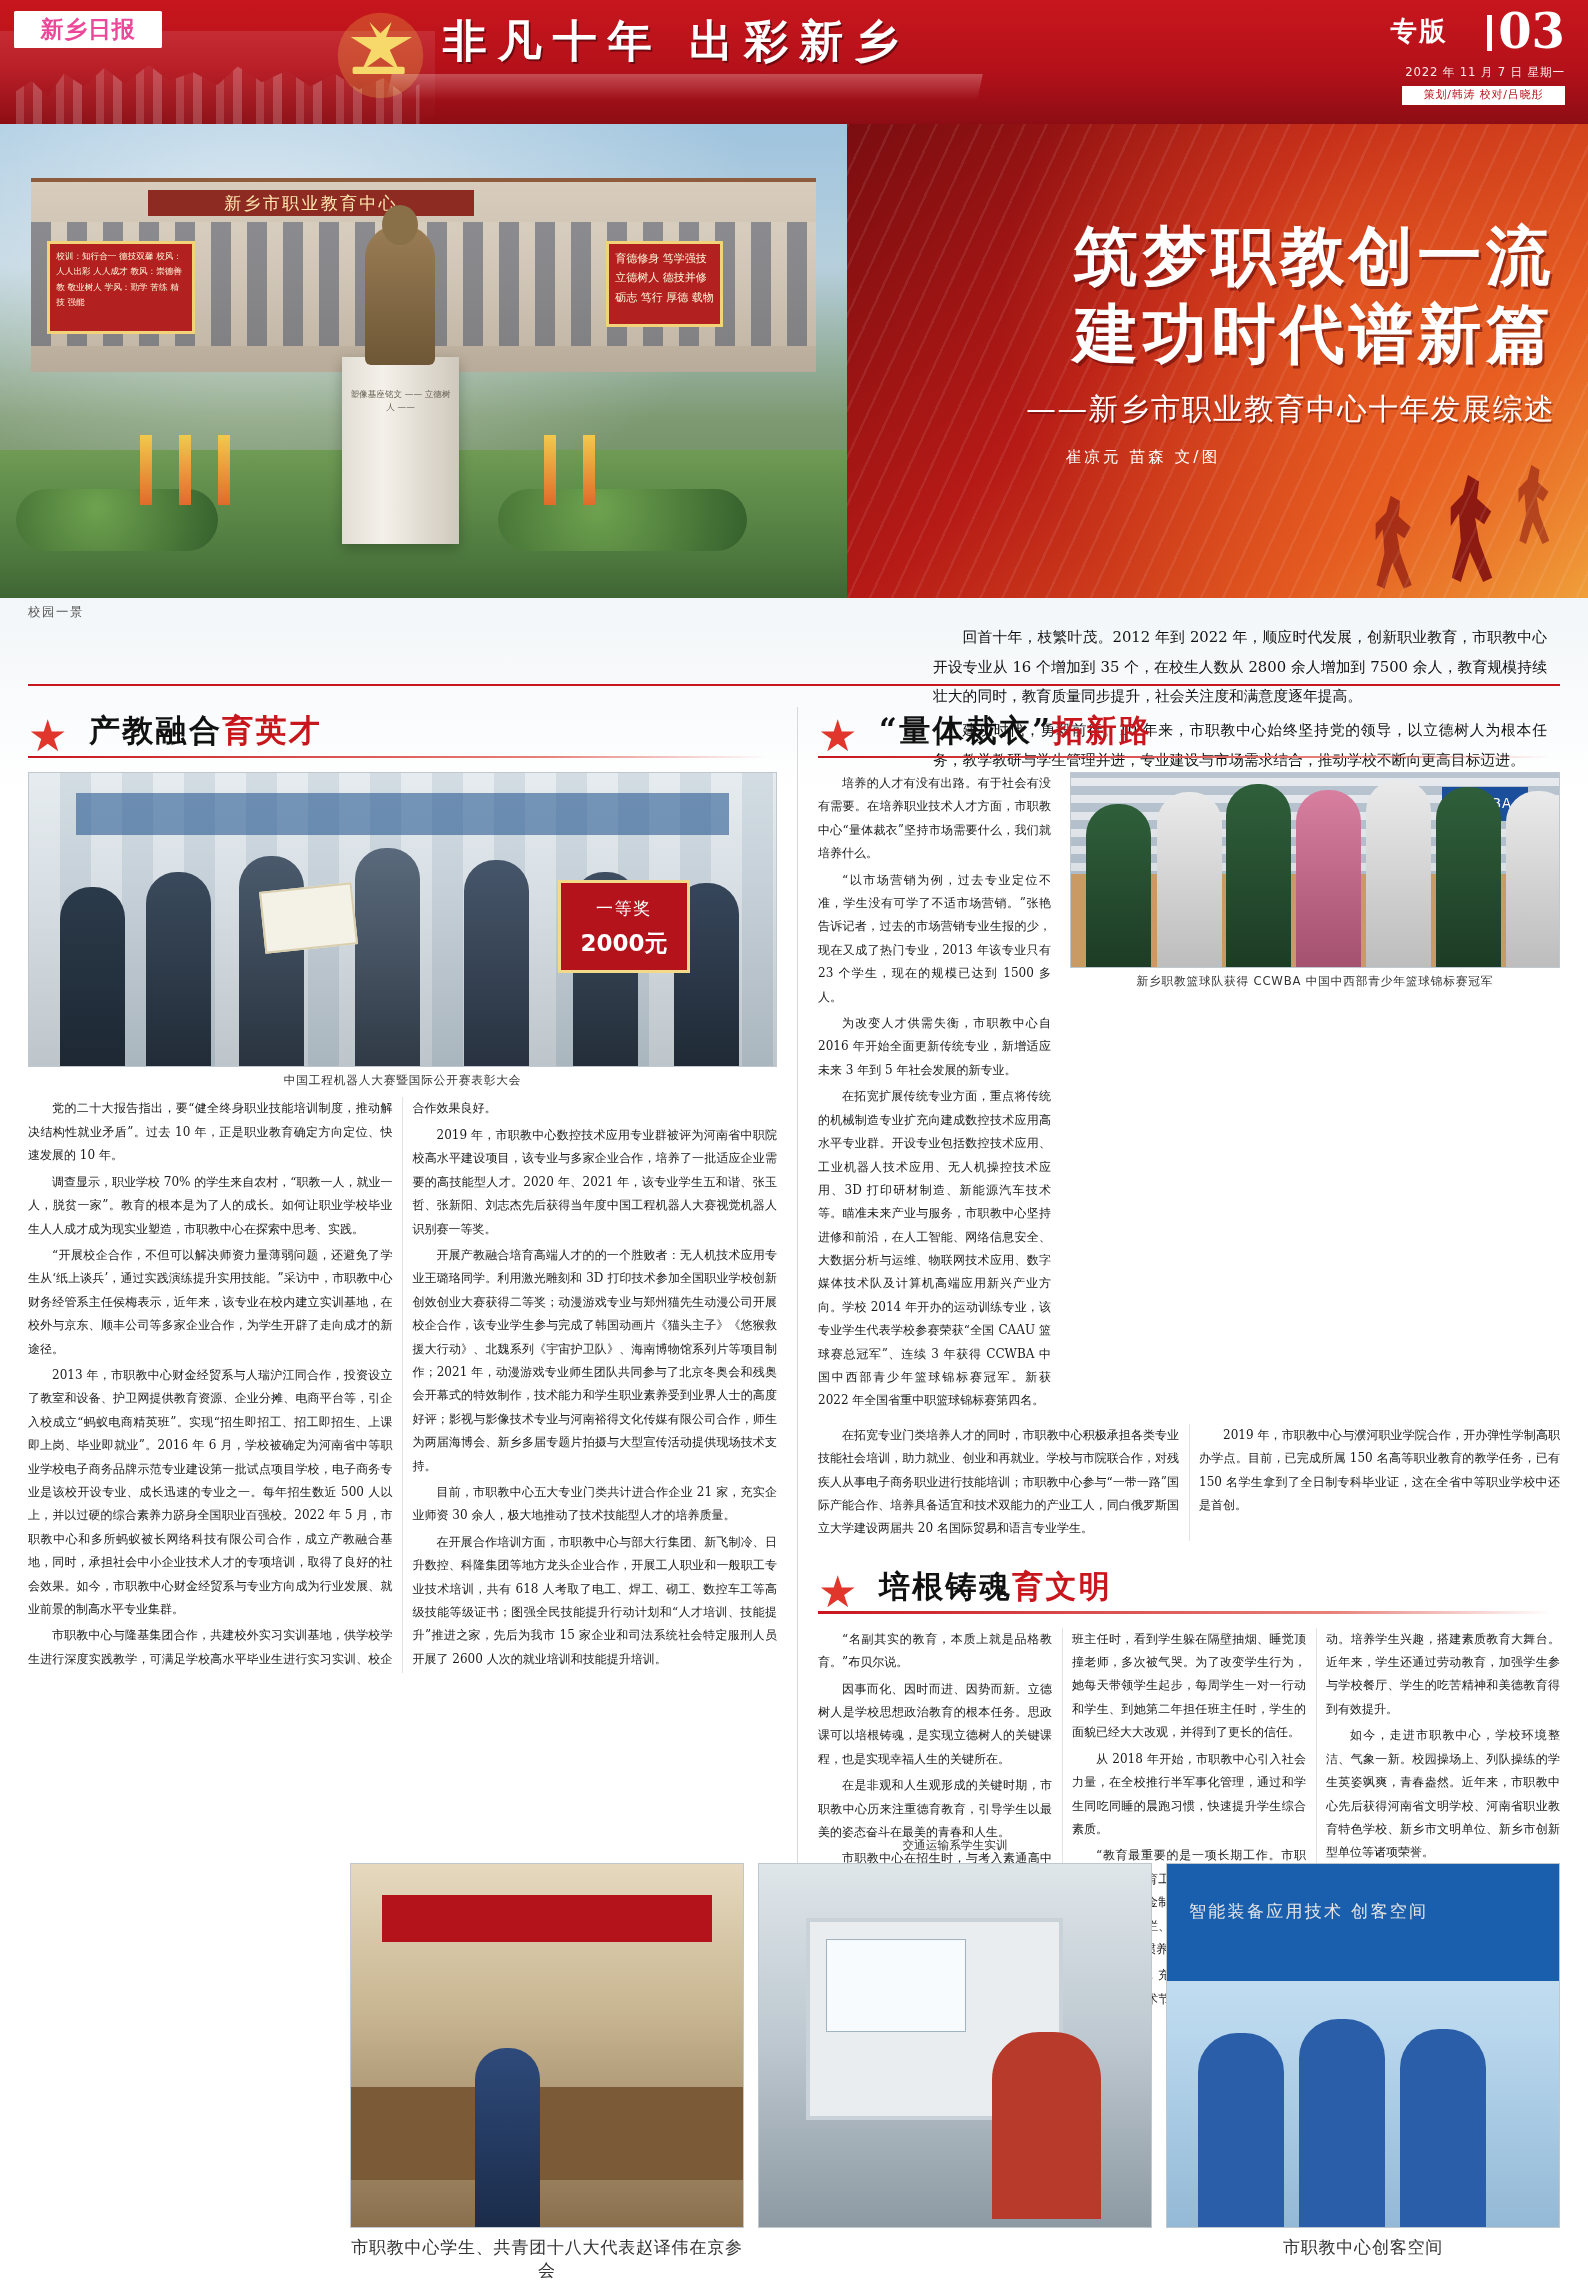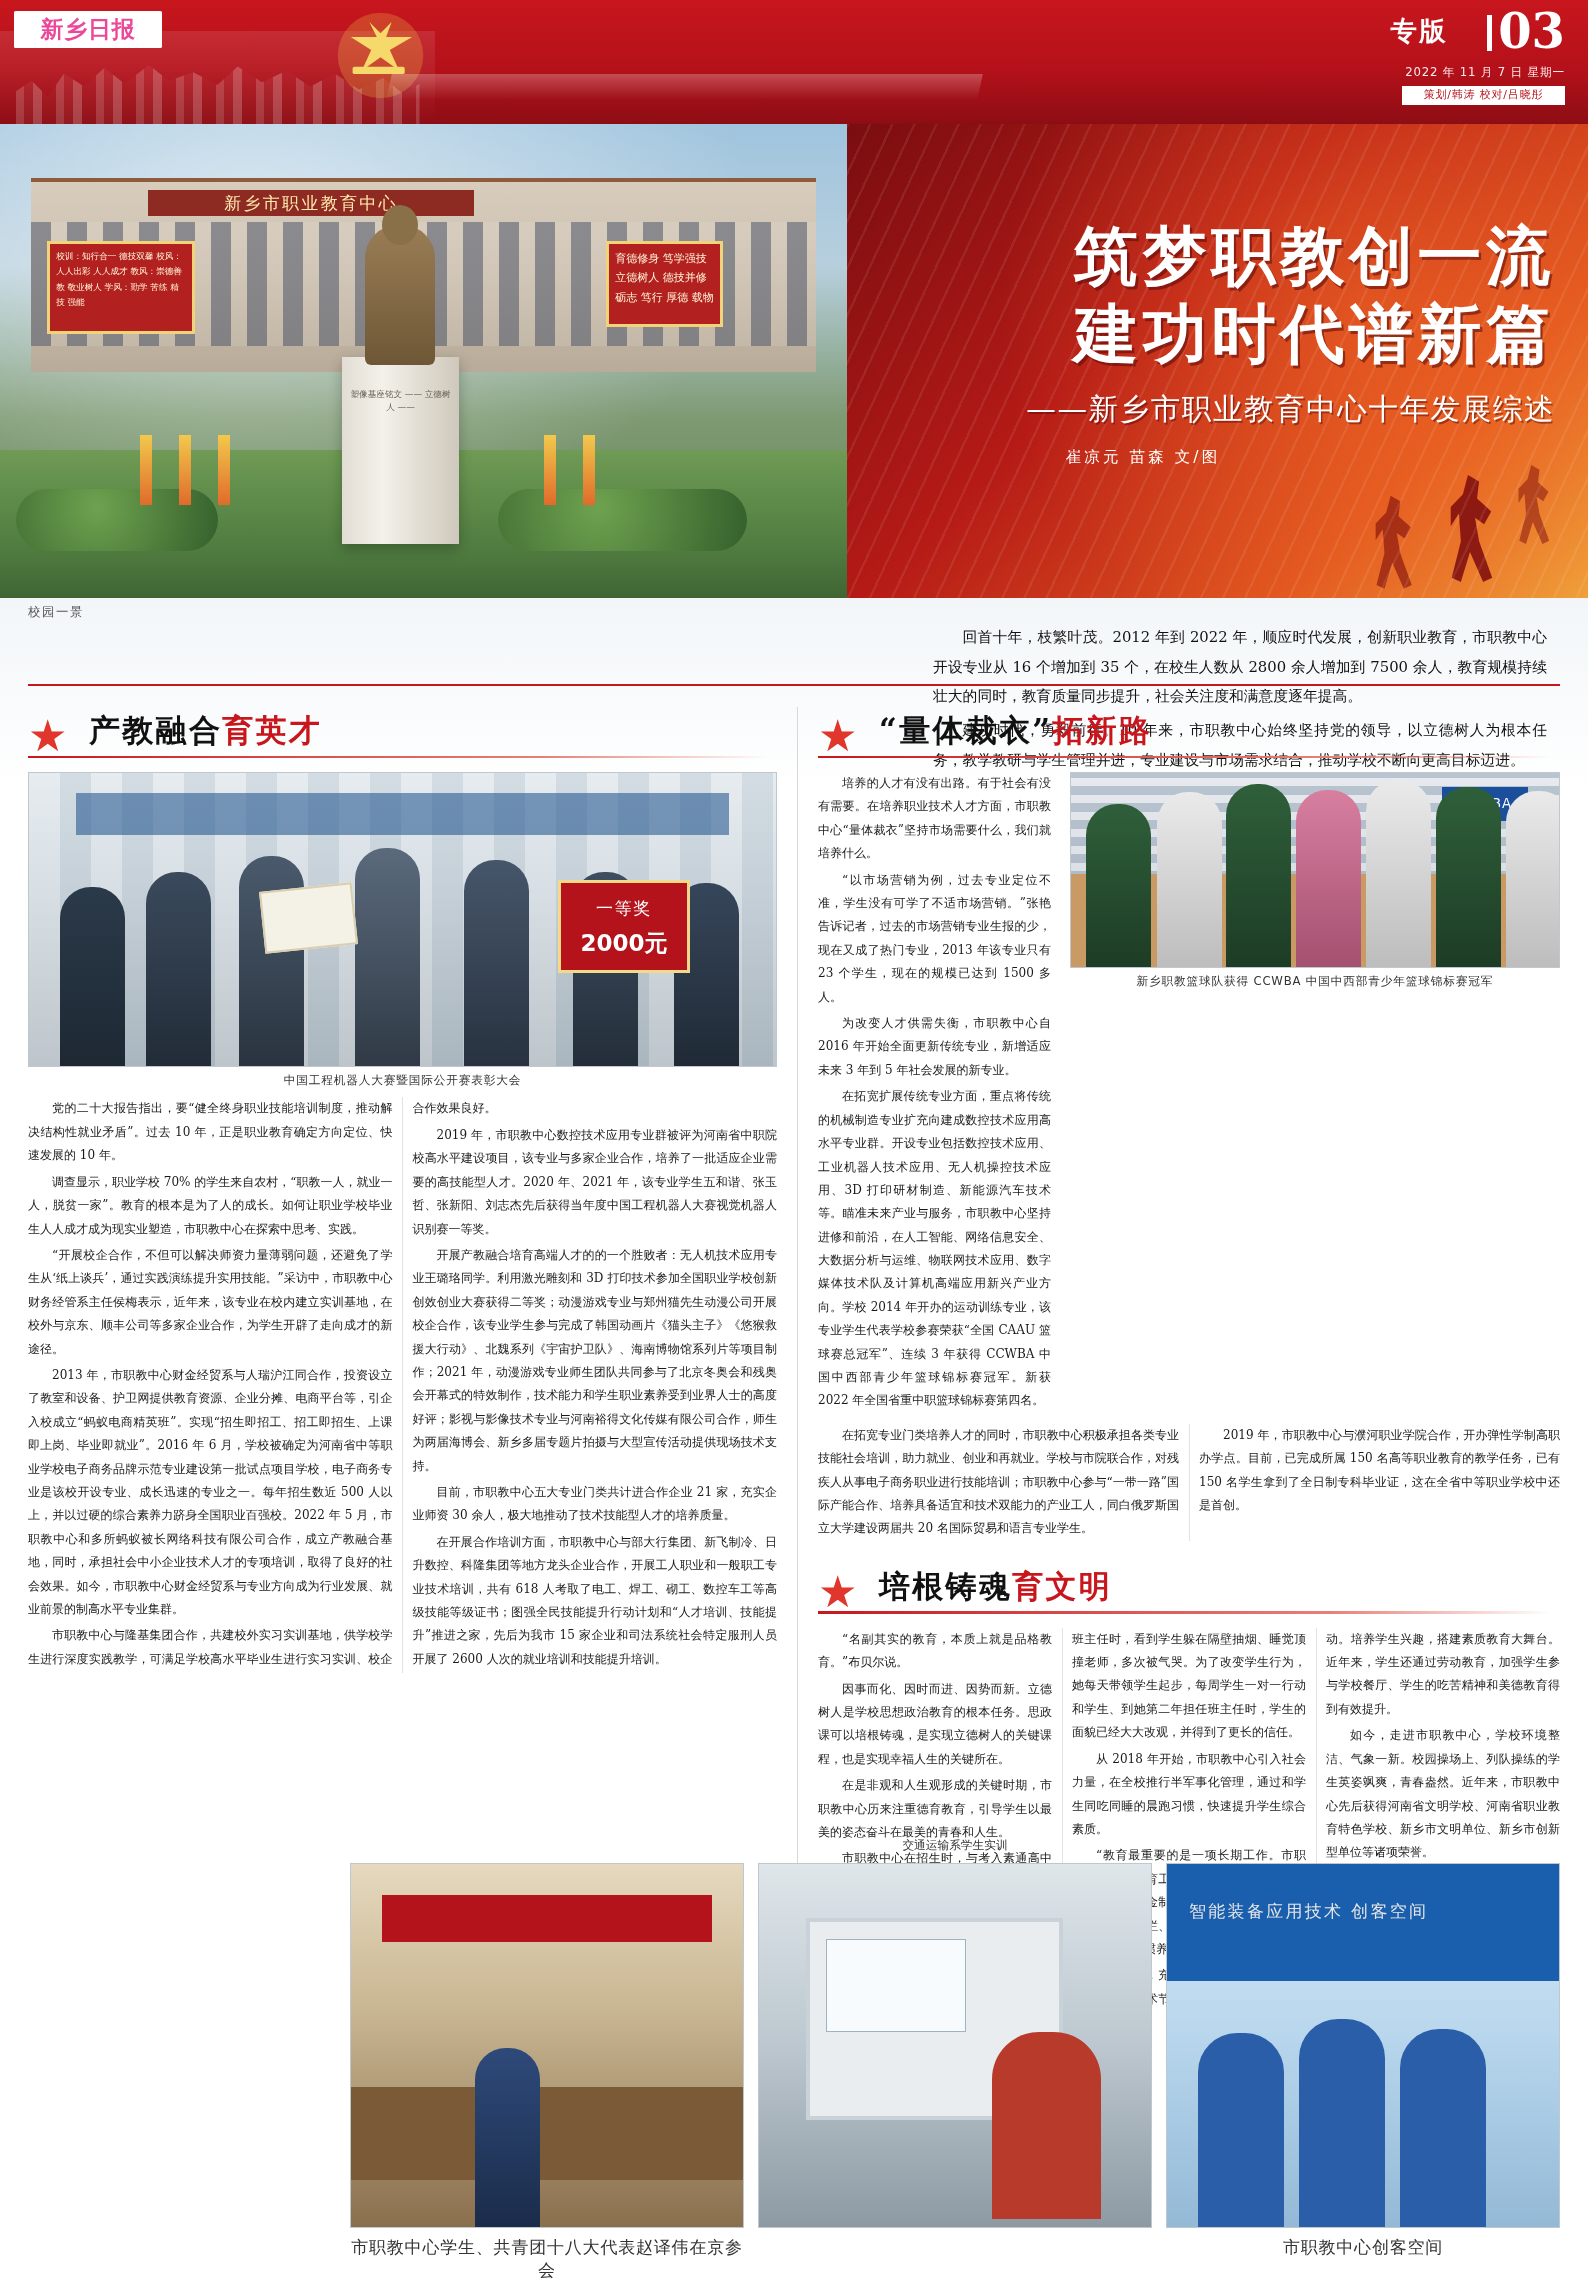--- a/index.html
+++ b/index.html
@@ -297,20 +297,21 @@
   <div class="logo-box">
     <span class="logo-text">新乡日报</span>
   </div>
 
   <svg class="emblem" viewBox="0 0 100 100">
     <circle cx="50" cy="50" r="46" fill="#f2c94c" opacity="0.25"></circle>
     <path d="M18 30 L46 30 L38 14 L50 26 L62 14 L56 30 L84 30 L60 44 L70 66 L50 52 L30 66 L40 44 Z" fill="#f7d96b"></path>
     <rect x="20" y="62" width="56" height="8" rx="2" fill="#f7d96b"></rect>
   </svg>
 
+  <div class="masthead-title">非凡十年 出彩新乡</div>
   <div class="masthead-ribbon"></div>
 
   <div class="special-edition">专版</div>
   <div class="page-number"><span class="bar"></span><span>03</span></div>
   <div class="masthead-date">2022 年 11 月 7 日 星期一</div>
   <div class="masthead-credit">策划/韩涛  校对/吕晓彤</div>
 </div>
 
 <div class="hero">
 

